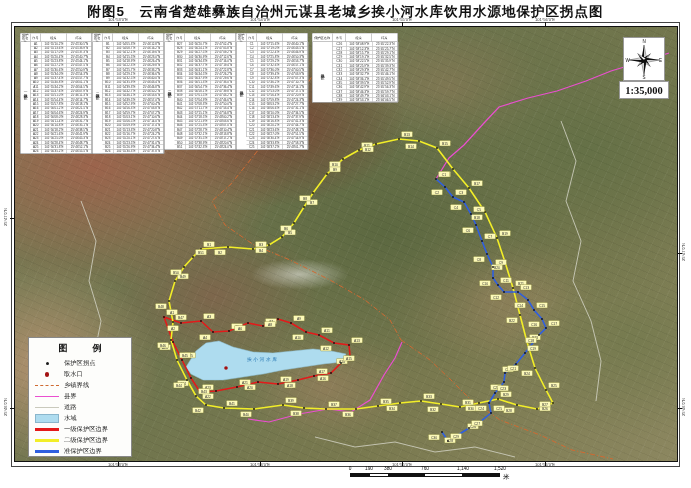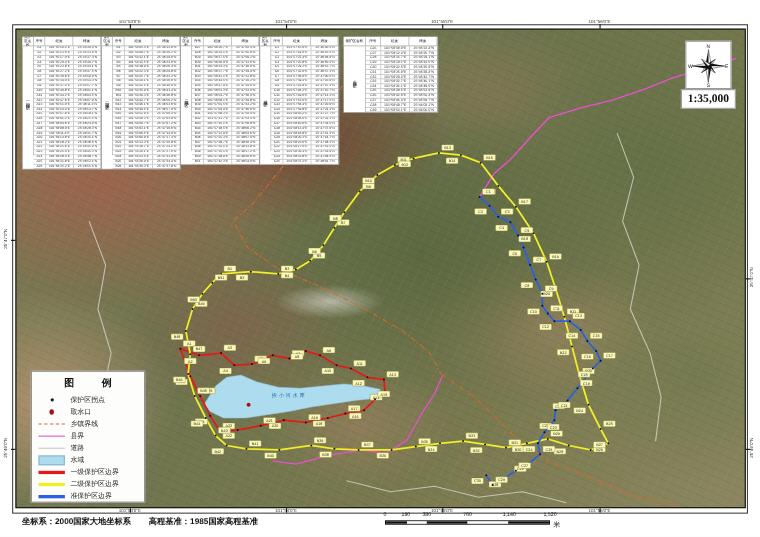--- a/index.html
+++ b/index.html
@@ -67,20 +67,21 @@
   .sbar-nums{position:relative;height:7px;}
   .sbar-nums span{position:absolute;font-size:6px;transform:translateX(-50%) scale(.8);color:#111;}
   .sbar-track{position:relative;margin-top:1px;height:4px;width:150px;border:0.7px solid #111;box-sizing:border-box;display:flex;}
   .sbar-track i{display:block;height:100%;}
   .sbar-unit{position:absolute;left:153px;top:8px;font-size:6.5px;}
 </style>
 </head>
 <body>
 
 <div class="page">
+  <div class="title">附图5　云南省楚雄彝族自治州元谋县老城乡挨小河水库饮用水源地保护区拐点图</div>
   <div class="outer-frame"></div>
 
   <div class="map">
     <svg class="layers" id="layers" width="664" height="436" viewBox="0 0 664 436">
         <polyline points="66,174 81,214 74,254 86,294 78,334 91,374 84,414" fill="none" stroke="#d6d6c8" stroke-width="1" opacity="0.8"></polyline>
         <polyline points="546,94 561,134 551,174 566,214 558,254 576,294 586,334 581,374" fill="none" stroke="#d6d6c8" stroke-width="1" opacity="0.8"></polyline>
         <polyline points="300,410 340,420 380,415 420,425 460,420 500,430" fill="none" stroke="#d6d6c8" stroke-width="1" opacity="0.8"></polyline>
         <polyline points="654,26 626,35 596,44 571,54 542,64 513,71 484,80 469,96 449,118 434,131 421,152" fill="none" stroke="#ea4fd0" stroke-width="1.2" stroke-dasharray="none"></polyline>
         <polyline points="233,392 254,395 284,387 313,382 336,385 355,373 369,348 380,331 387,315" fill="none" stroke="#ea4fd0" stroke-width="1.2" stroke-dasharray="none"></polyline>
         <polyline points="321,6 308,32 289,62 273,91 244,122 216,157 197,174 210,198 239,218 275,233 315,253 350,273 375,293 386,313" fill="none" stroke="#cf6a32" stroke-width="1" stroke-dasharray="5 2 1.2 2"></polyline>
@@ -1169,24 +1170,20 @@
       <div class="tick v" style="left: -14px; top: 214px; width: 40px; text-align: center;">25°47′0″N</div>
       <div class="tickmark" style="left: 10px; top: 218px; width: 4px; height: 1px;"></div>
       <div class="tick v" style="left: -14px; top: 404px; width: 40px; text-align: center;">25°46′0″N</div>
       <div class="tickmark" style="left: 10px; top: 408px; width: 4px; height: 1px;"></div>
       <div class="tick v" style="left: 664px; top: 249px; width: 40px; text-align: center;">25°47′0″N</div>
       <div class="tickmark" style="left: 678px; top: 253px; width: 4px; height: 1px;"></div>
       <div class="tick v" style="left: 664px; top: 404px; width: 40px; text-align: center;">25°46′0″N</div>
       <div class="tickmark" style="left: 678px; top: 408px; width: 4px; height: 1px;"></div>
     </div>
 
-  <div class="footer-left">
-    <span>坐标系：2000国家大地坐标系</span>
-    <span>高程基准：1985国家高程基准</span>
-  </div>
 
   <div class="sbar">
     <div class="sbar-nums" id="sbar-nums">
         <span style="left: 0px;">0</span>
         <span style="left: 18.75px;">190</span>
         <span style="left: 37.5px;">380</span>
         <span style="left: 75px;">760</span>
         <span style="left: 112.5px;">1,140</span>
         <span style="left: 150px;">1,520</span>
       </div>

